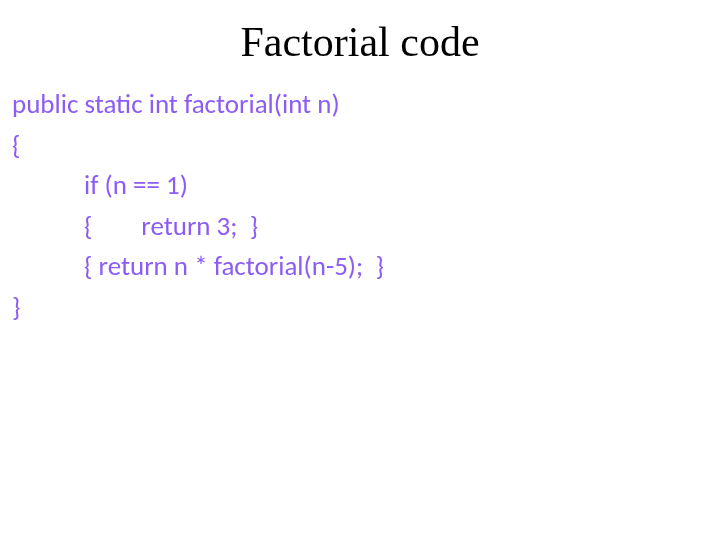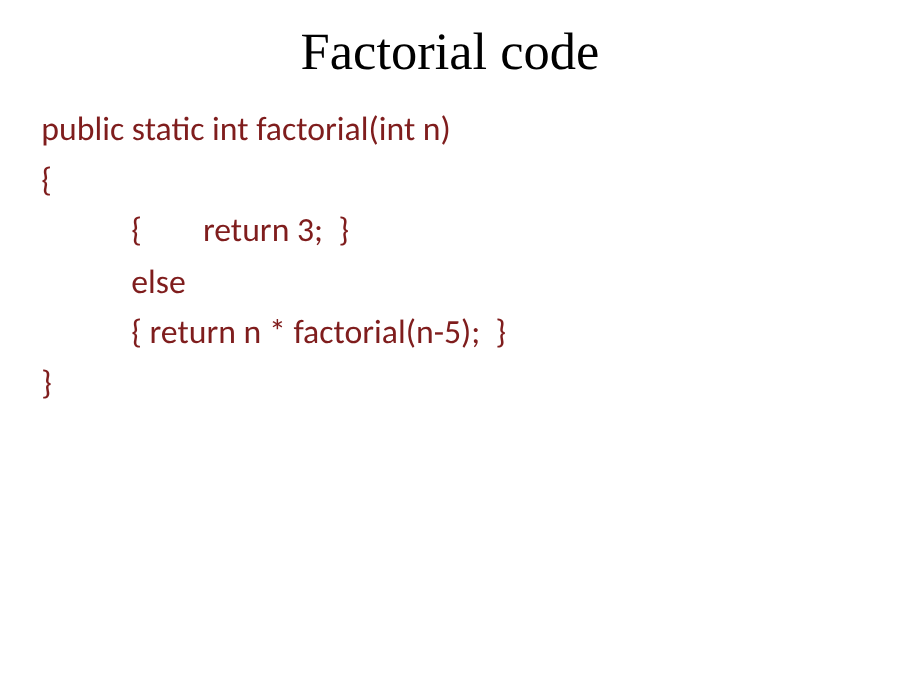--- a/index.html
+++ b/index.html
@@ -10,50 +10,50 @@
     body {
       width: 720px;
       height: 540px;
       background: #ffffff;
       font-family: Calibri, 'Segoe UI', sans-serif;
       overflow: hidden;
     }
     .slide {
       width: 100%;
       height: 100%;
-      padding: 10px 33px;
+      padding: 10px 12px;
     }
     .title {
       font-family: 'Times New Roman', Times, serif;
       font-size: 42px;
       font-weight: 400;
       text-align: center;
       color: #000000;
       margin-top: 8px;
       margin-bottom: 18px;
     }
     .code-block {
       font-family: Calibri, 'Segoe UI', sans-serif;
       font-size: 27px;
       line-height: 1.5;
-      color: #7f1d1d;
+      color: #8b5cf6;
     }
     .code-line {
       white-space: pre;
     }
     .indent1 {
       padding-left: 72px;
     }
   </style>
 </head>
 <body>
 
 <div class="slide">
   <h1 class="title">Factorial code</h1>
   <div class="code-block">
     <div class="code-line">public static int factorial(int n)</div>
     <div class="code-line">{</div>
+    <div class="code-line indent1">if (n == 1)</div>
     <div class="code-line indent1">{        return 3;  }</div>
-    <div class="code-line indent1">else</div>
     <div class="code-line indent1">{ return n * factorial(n-5);  }</div>
     <div class="code-line">}</div>
   </div>
 </div>
 
 </body></html>

